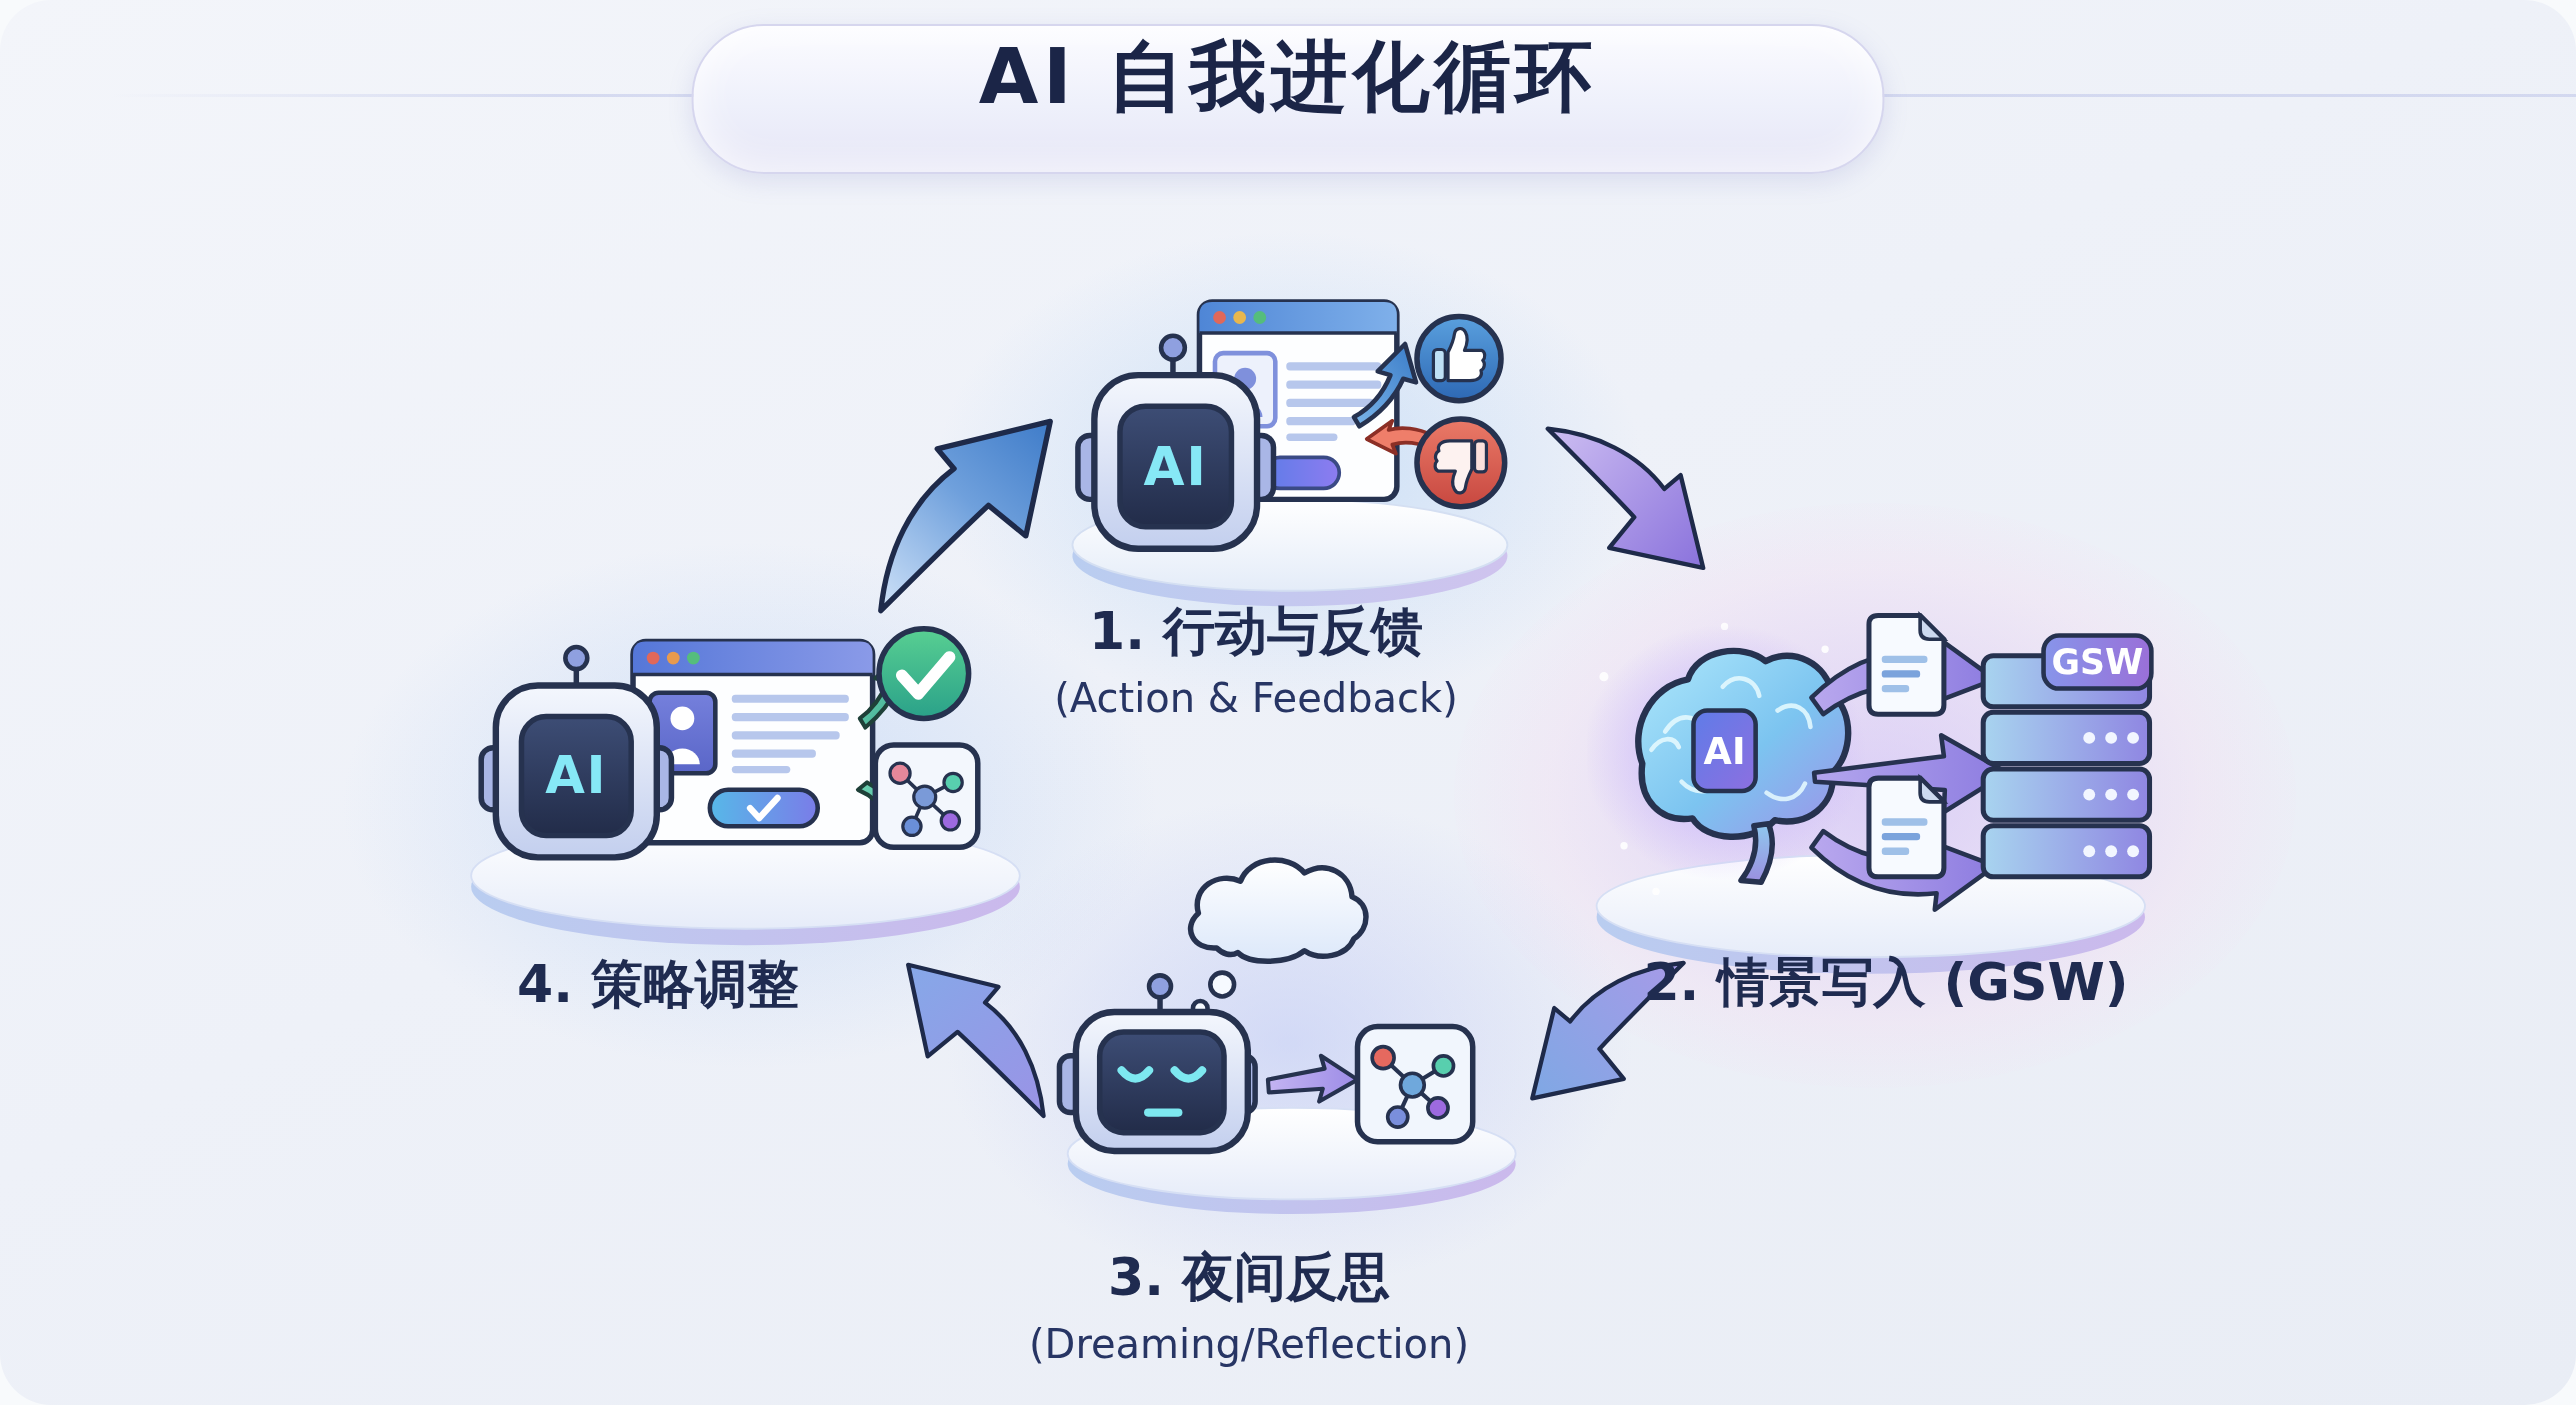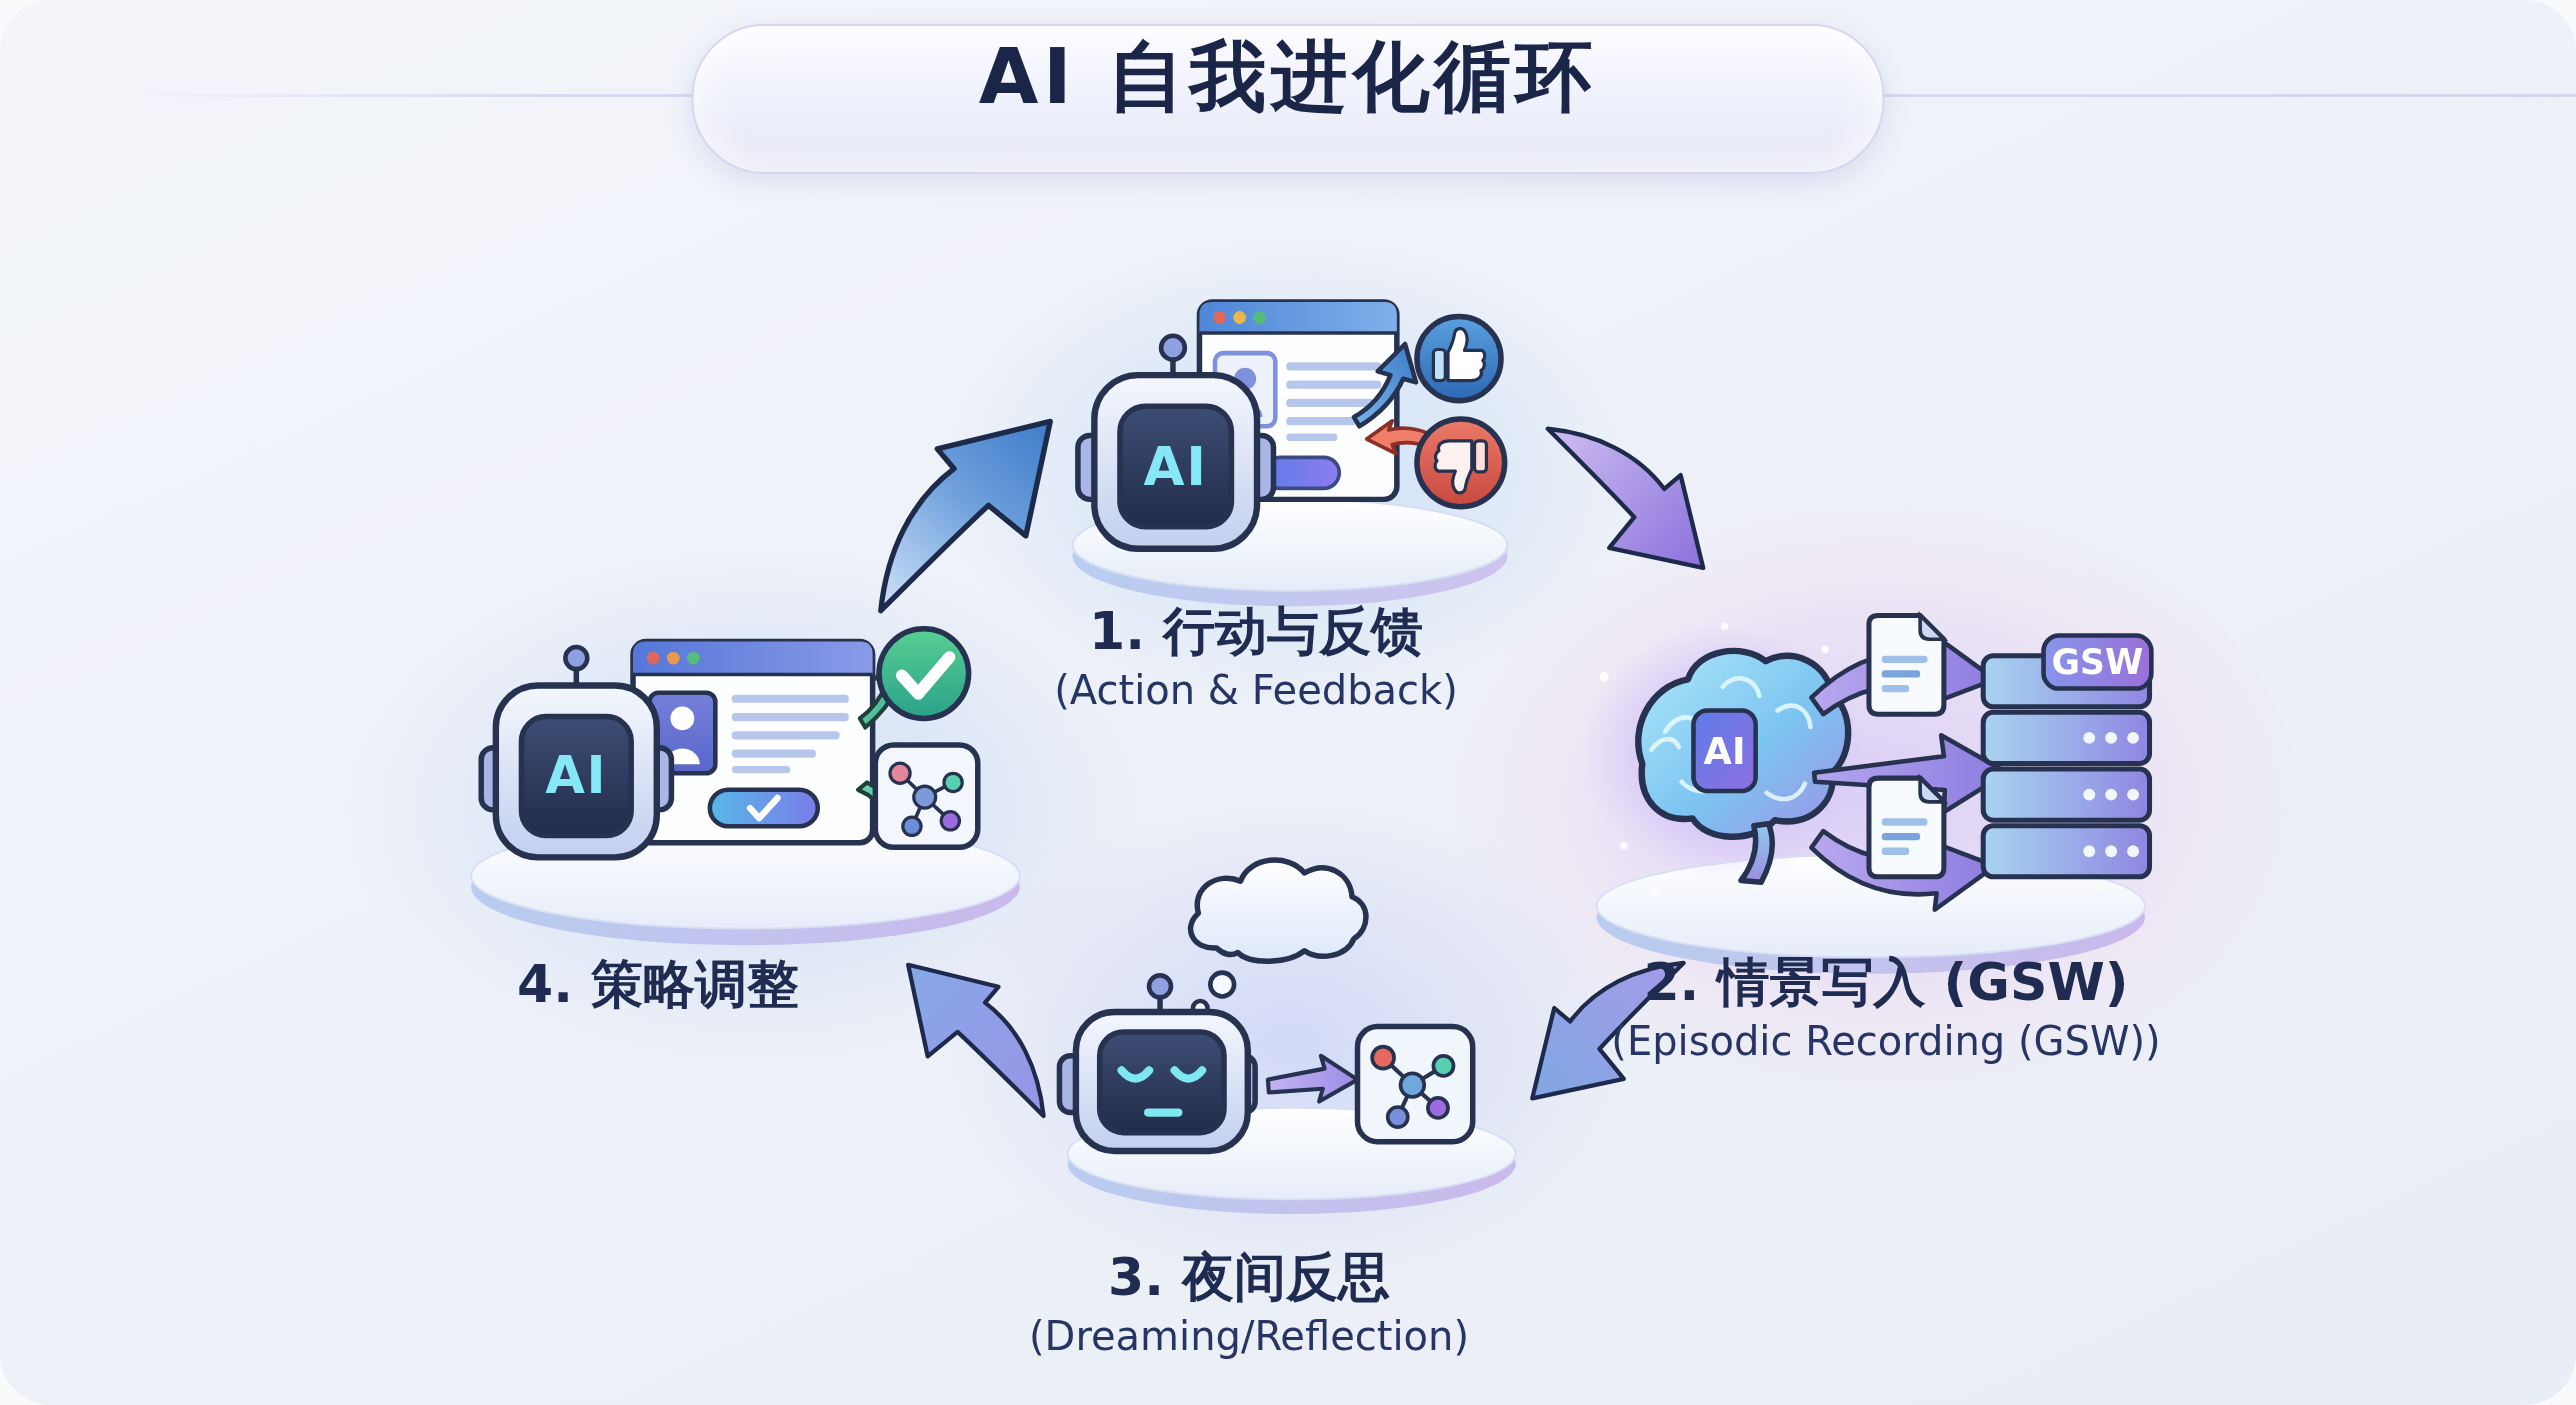--- a/index.html
+++ b/index.html
@@ -16,21 +16,21 @@
   .halo4{left:338px;top:540px;width:823px;height:531px;background:radial-gradient(ellipse at center,rgba(168,200,245,.45),rgba(168,200,245,0) 70%);}
   .banner{position:absolute;left:50%;transform:translateX(-50%);top:24px;width:1189px;height:146px;
     border-radius:73px;border:2.7px solid #d6d6ee;
     background:linear-gradient(180deg,#fcfcff 0%,#eef0fb 55%,#e6e6f6 100%);
     box-shadow:0 7.3px 24px rgba(120,130,200,.18), inset 0 0 42px rgba(255,255,255,.85);
     display:flex;align-items:flex-start;justify-content:center;}
   .banner span{font-size:77px;font-weight:800;color:#1b2547;letter-spacing:4.6px;}
   .stage-svg{position:absolute;}
   .label{position:absolute;transform:translateX(-50%);text-align:center;color:#1f2b50;white-space:nowrap;}
   .label .zh{font-size:52px;font-weight:700;line-height:1.12;}
-  .label .en{font-size:40px;font-weight:500;color:#273564;margin-top:7px;}
+  .label .en{font-size:40px;font-weight:500;color:#273564;margin-top:15px;}
 </style>
 </head>
 <body>
 
 <div class="canvas">
   <div class="seam"></div>
   <div class="halo halo1"></div>
   <div class="halo halo2"></div>
   <div class="halo halo3"></div>
   <div class="halo halo4"></div>
@@ -443,21 +443,20 @@
       <path d="M22 278 C30 200 62 134 118 92 L96 66 L244 30 L212 180 L163 140 C120 180 70 230 22 278 Z" fill="url(#cD)" stroke="#1e2a4a" stroke-width="7" stroke-linejoin="round"></path>
     </g>
   </svg>
 
   <div class="label" style="left:1256px;top:602px">
     <div class="zh">1. 行动与反馈</div>
     <div class="en">(Action &amp; Feedback)</div>
   </div>
   <div class="label" style="left:1886px;top:953px">
     <div class="zh">2. 情景写入 (GSW)</div>
-    <div class="en">(Episodic Recording (GSW))</div>
   </div>
   <div class="label" style="left:1249px;top:1248px">
     <div class="zh">3. 夜间反思</div>
     <div class="en">(Dreaming/Reflection)</div>
   </div>
   <div class="label" style="left:658px;top:955px">
     <div class="zh">4. 策略调整</div>
   </div>
 </div>
 

